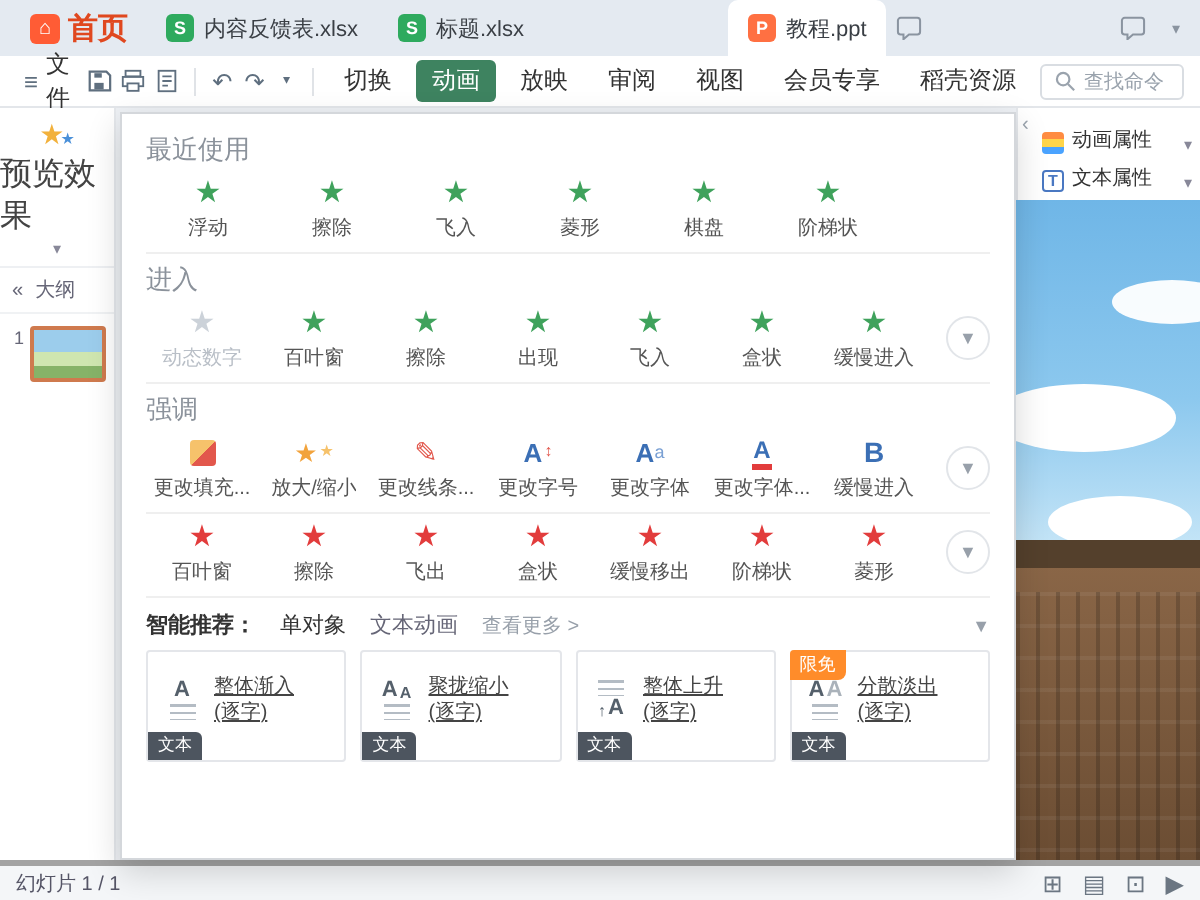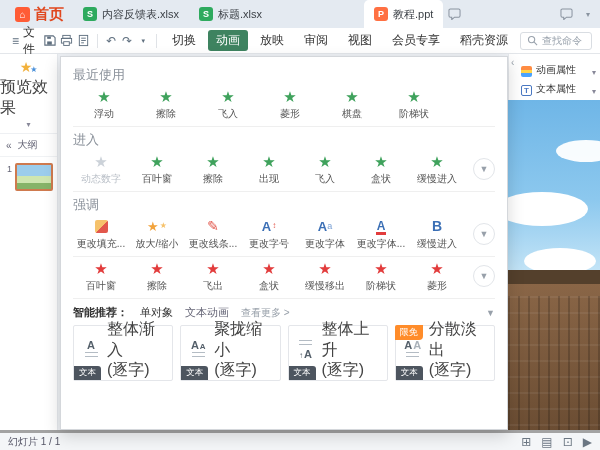--- a/index.html
+++ b/index.html
@@ -116,21 +116,21 @@
   
   .smart-row{display:flex;align-items:center;gap:12px;padding:6px 0 5px;font-size:11px;}
   .smart-label{font-weight:bold;color:#333;}
   .smart-tab{color:#333;}
   .smart-tab.dim{color:#667;}
   .smart-more{color:#98a0aa;font-size:10px;}
   .smart-caret{margin-left:auto;color:#98a0aa;font-size:9px;}
   .cards{display:flex;gap:7px;}
   .card{flex:1;height:56px;border:1px solid #e4e6ea;border-radius:2px;position:relative;
     display:flex;align-items:center;gap:5px;padding:4px 3px 10px 6px;background:#fff;cursor:pointer;}
-  .card-txt{font-size:16px;color:#444;line-height:1.3;}
+  .card-txt{font-size:10px;color:#444;line-height:1.3;text-decoration:underline;}
   .card-tag{position:absolute;left:0;bottom:0;background:#4d555f;color:#fff;font-size:8.5px;
     padding:1px 5px;border-radius:0 3px 0 0;}
   .free-badge{position:absolute;left:-1px;top:-1px;background:#ff8c2a;color:#fff;font-size:9px;
     padding:1px 5px;border-radius:2px 0 4px 0;}
   .cicon{width:22px;flex:none;display:flex;flex-direction:column;align-items:center;
     justify-content:center;gap:1px;}
   .ci-a{font-weight:bold;color:#55606b;font-size:11px;line-height:1;}
   .ci-a.sm{font-size:8px;}
   .ci-a.dim{color:#aab2ba;}
   .ci-bars{width:13px;height:8px;

